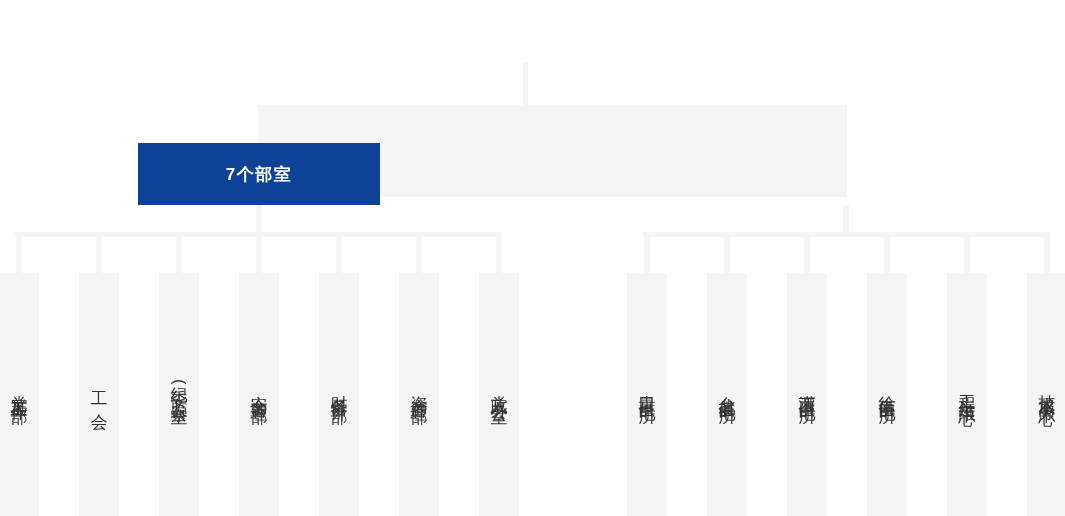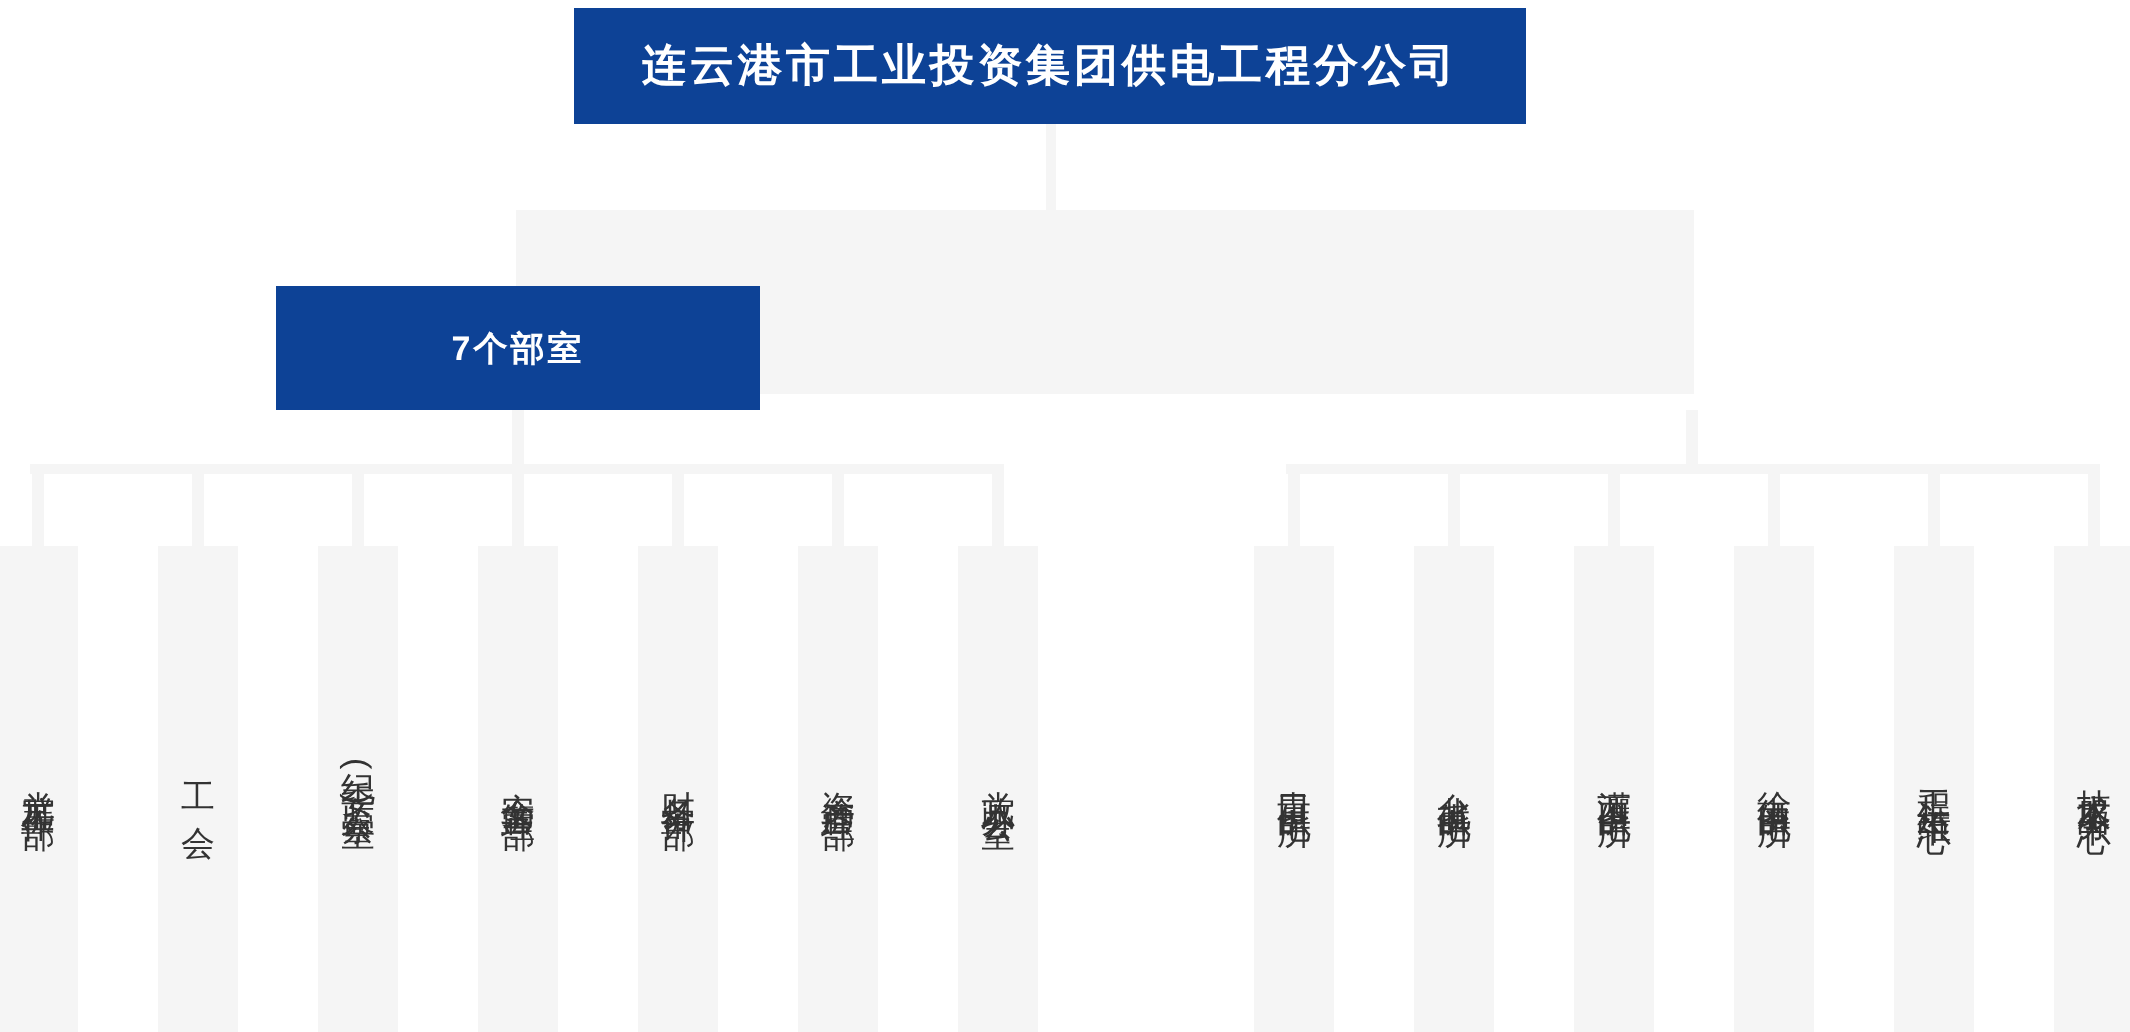--- a/index.html
+++ b/index.html
@@ -77,23 +77,20 @@
     line-height: 1;
     transform: translateY(-5px);
     white-space: nowrap;
   }
 </style>
 </head>
 <body>
 
 <div class="stage">
 
-  <div class="node root">
-    <span>连云港市工业投资集团供电工程分公司</span>
-  </div>
 
   <div class="conn root-drop"></div>
   <div class="conn band"></div>
 
   <div class="node group g-left">
     <span>7个部室</span>
   </div>
 
   <div class="conn group-drop g-left"></div>
   <div class="conn group-drop g-right"></div>

